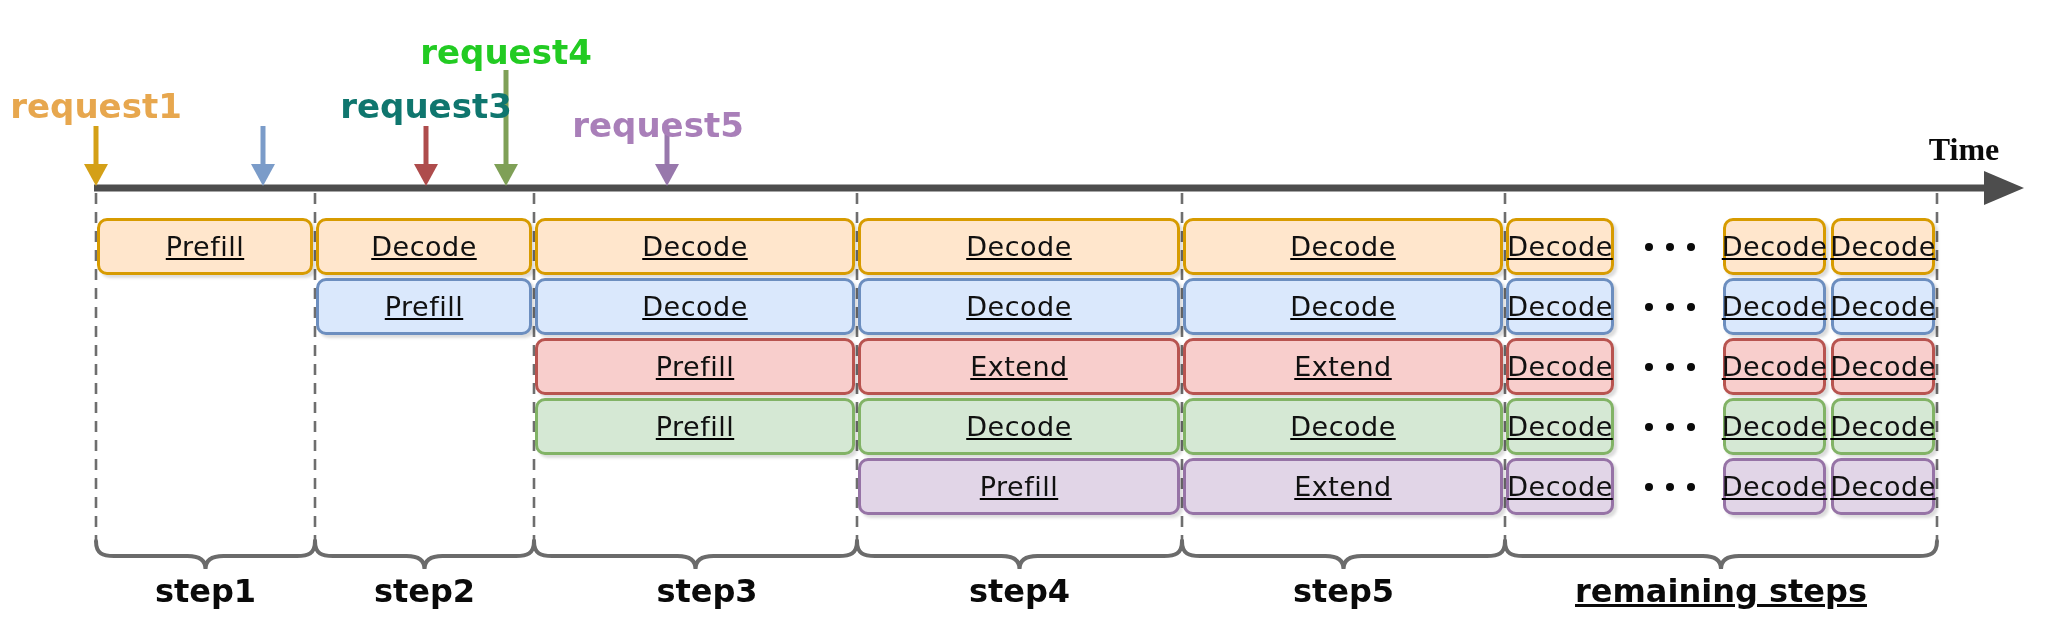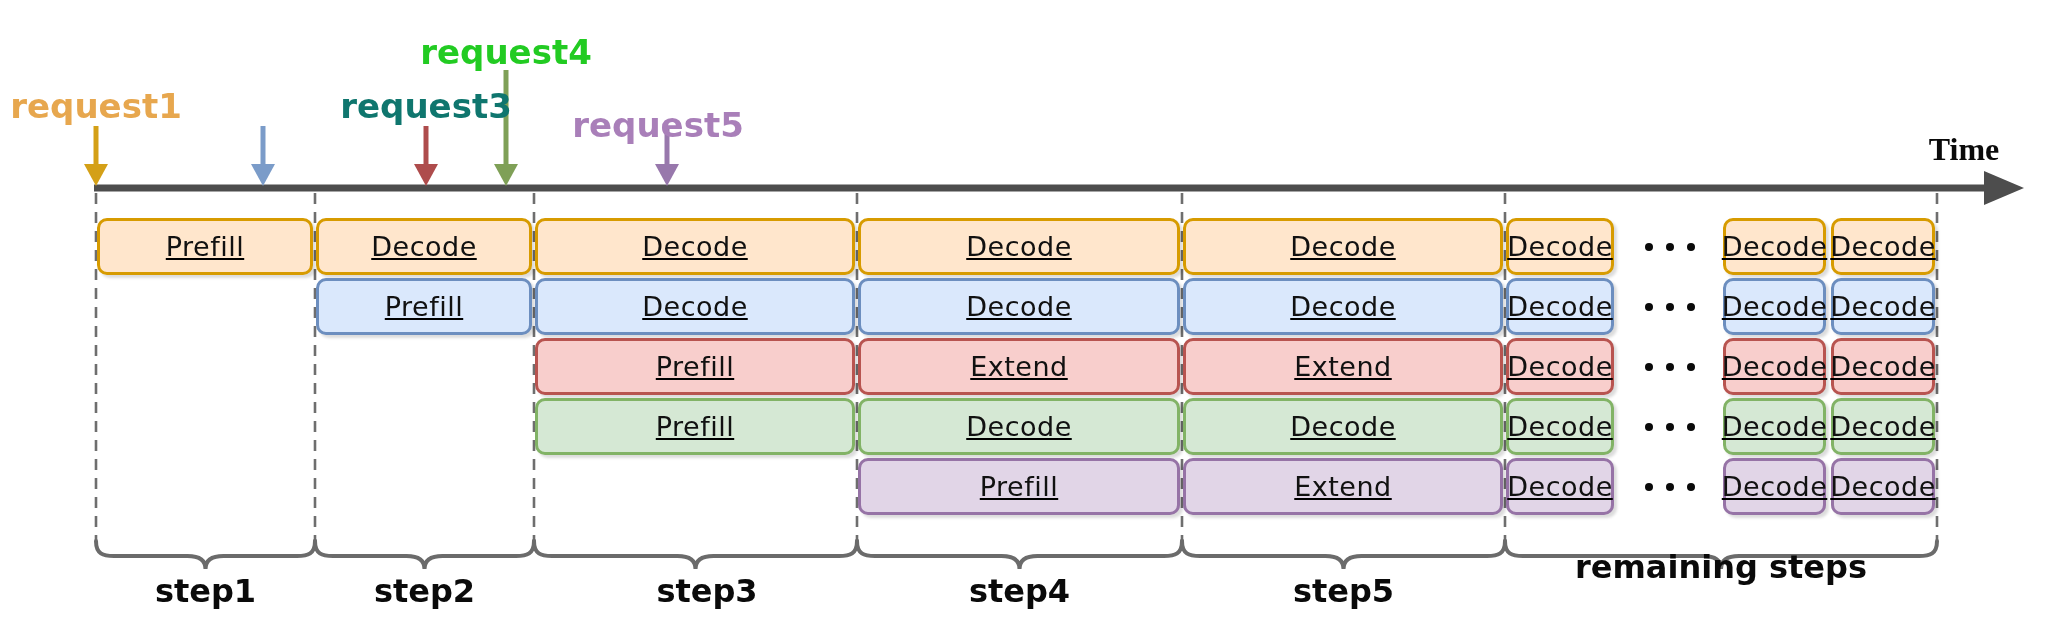--- a/index.html
+++ b/index.html
@@ -201,14 +201,14 @@
       <span>Decode</span>
     </div>
     <div class="sched-box" style="left: 1831px; top: 458px; width: 104px; height: 57px; background: rgb(225, 213, 231); border-color: rgb(150, 115, 166);">
       <span>Decode</span>
     </div>
     <div class="step-label" style="left: 205.5px; top: 572px;">step1</div>
     <div class="step-label" style="left: 424.5px; top: 572px; text-align: right;">step2</div>
     <div class="step-label" style="left: 707px; top: 572px;">step3</div>
     <div class="step-label" style="left: 1019.5px; top: 572px;">step4</div>
     <div class="step-label" style="left: 1343.5px; top: 572px;">step5</div>
-    <div class="step-label" style="left: 1721px; top: 548px;">remaining steps</div>
+    <div class="step-label" style="left: 1721px; top: 572px; text-decoration: underline;">remaining steps</div>
   </div>
 
 </body></html>

